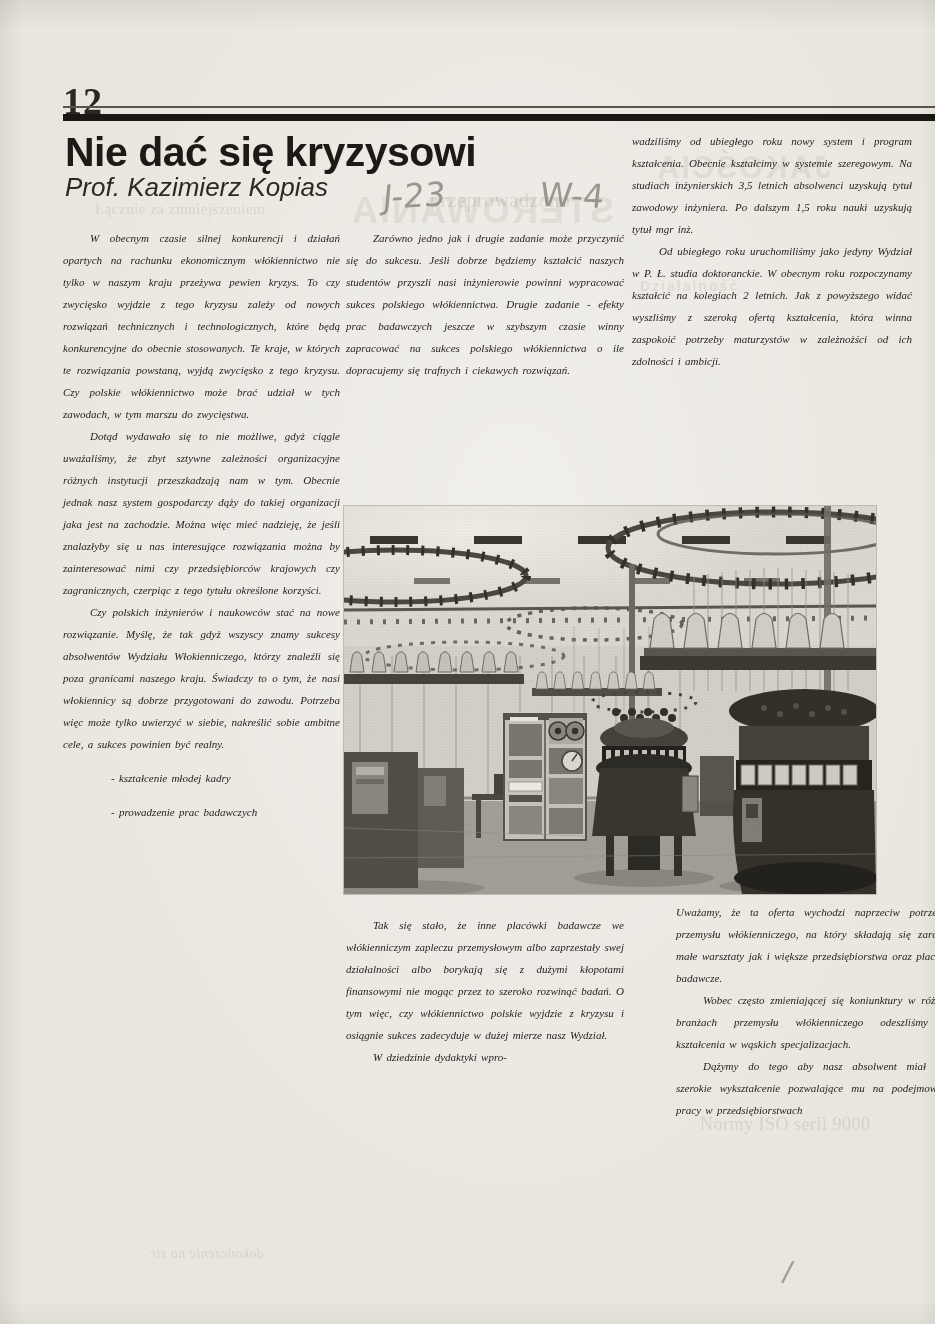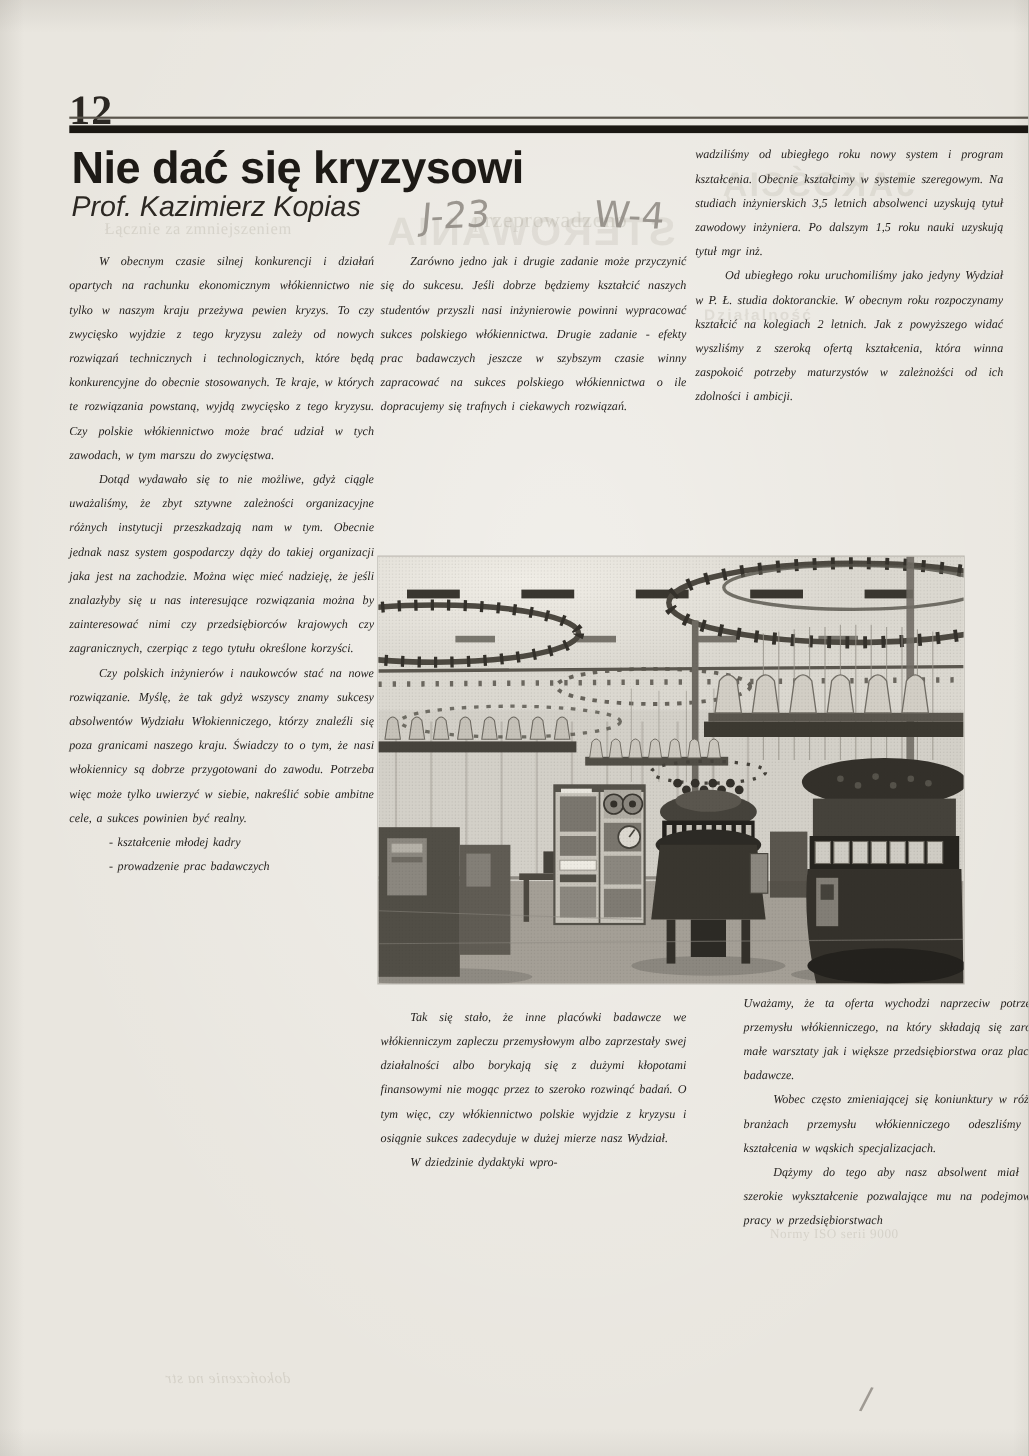--- a/index.html
+++ b/index.html
@@ -21,41 +21,41 @@
   .byline{left:65px;top:172px;font-family:"Liberation Sans",sans-serif;font-style:italic;
           font-size:26px;color:#2c2823;white-space:nowrap;}
   
   .hand{font-family:"DejaVu Sans",sans-serif;color:#8d8881;opacity:.85;font-size:33px;font-weight:400;}
   .hand1{left:383px;top:176px;transform:rotate(-3deg) skewX(-8deg);}
   .hand2{left:540px;top:176px;transform:rotate(2deg) skewX(-4deg);}
   
   .col{position:absolute;color:#262320;font-size:11px;line-height:22px;text-align:justify;word-spacing:1.5px;font-style:italic;}
   .col p{margin:0;text-indent:27px;}
   .col p.cont{text-indent:0;}
-  .col .list-line{margin:0;text-indent:0;padding-left:36px;text-align:left;}
+  .col .list-line{margin:12px;text-indent:0;padding-left:36px;text-align:left;}
   .col1{left:63px;top:227px;width:277px;height:1020px;}
   .col2t{left:346px;top:227px;width:278px;height:272px;}
   .col3t{left:632px;top:130px;width:280px;height:378px;}
   .col2b{left:346px;top:914px;width:278px;height:340px;}
   .col3b{left:632px;top:901px;width:280px;height:340px;margin-left:44px;}
   
   .photo{left:344px;top:506px;width:532px;height:388px;box-shadow:0 0 0 1px rgba(120,115,105,.4);}
   .photo svg{display:block;}
   
   .ghost{position:absolute;color:#87816f;font-family:"Liberation Sans",sans-serif;
          font-weight:700;opacity:.13;letter-spacing:2px;white-space:nowrap;}
   .ghost.mirror{transform:scaleX(-1);}
   .ghost.serif{font-family:"Liberation Serif",serif;font-weight:400;opacity:.20;letter-spacing:.5px;}
   .g-stero{left:350px;top:190px;font-size:36px;}
   .g-jakosc{left:655px;top:150px;font-size:31px;}
   .g-lacznie{left:95px;top:201px;font-size:15px;}
   .g-przepr{left:430px;top:189px;font-size:20px;}
   .g-dzial{left:640px;top:278px;font-size:14px;opacity:.14;}
   .g-dokon{left:150px;top:1246px;font-size:14px;font-style:italic;}
-  .g-normy{left:700px;top:1114px;font-size:12px;opacity:.12;}
+  .g-normy{left:700px;top:1114px;font-size:18px;opacity:.12;}
   .pencil-slash{left:783px;top:1255px;font-family:"DejaVu Sans",sans-serif;font-size:28px;
                 color:#8d8881;opacity:.8;transform:rotate(10deg);}
 </style>
 </head>
 <body>
 
 <div class="page">
 
   <span class="ghost mirror g-stero">STEROWANIA</span>
   <span class="ghost mirror g-jakosc">JAKOŚCIĄ</span>

